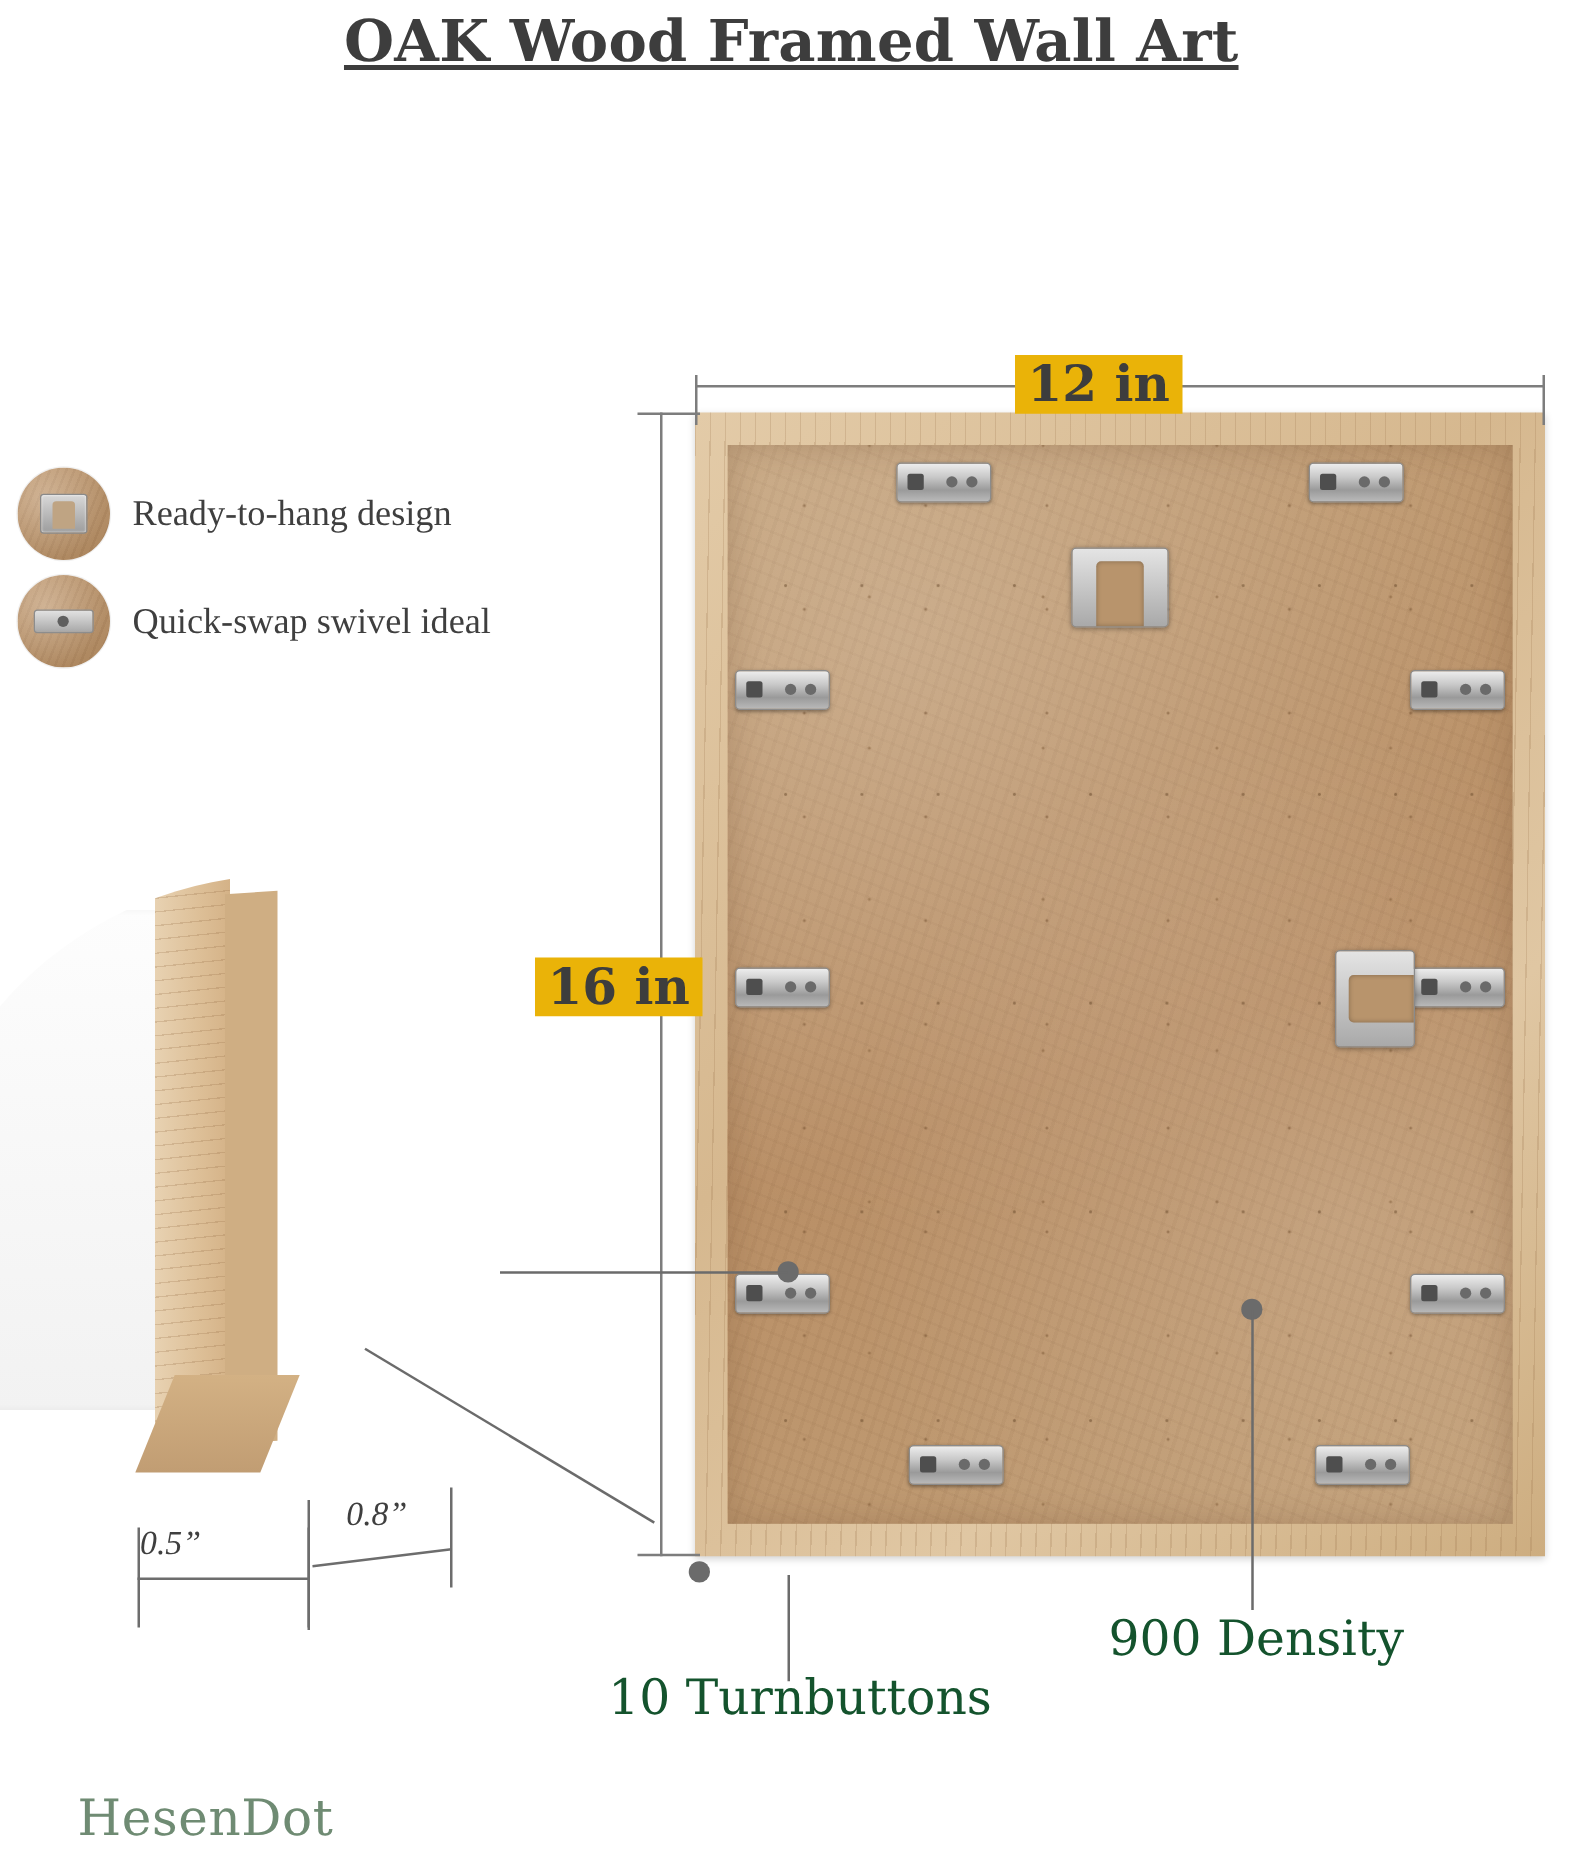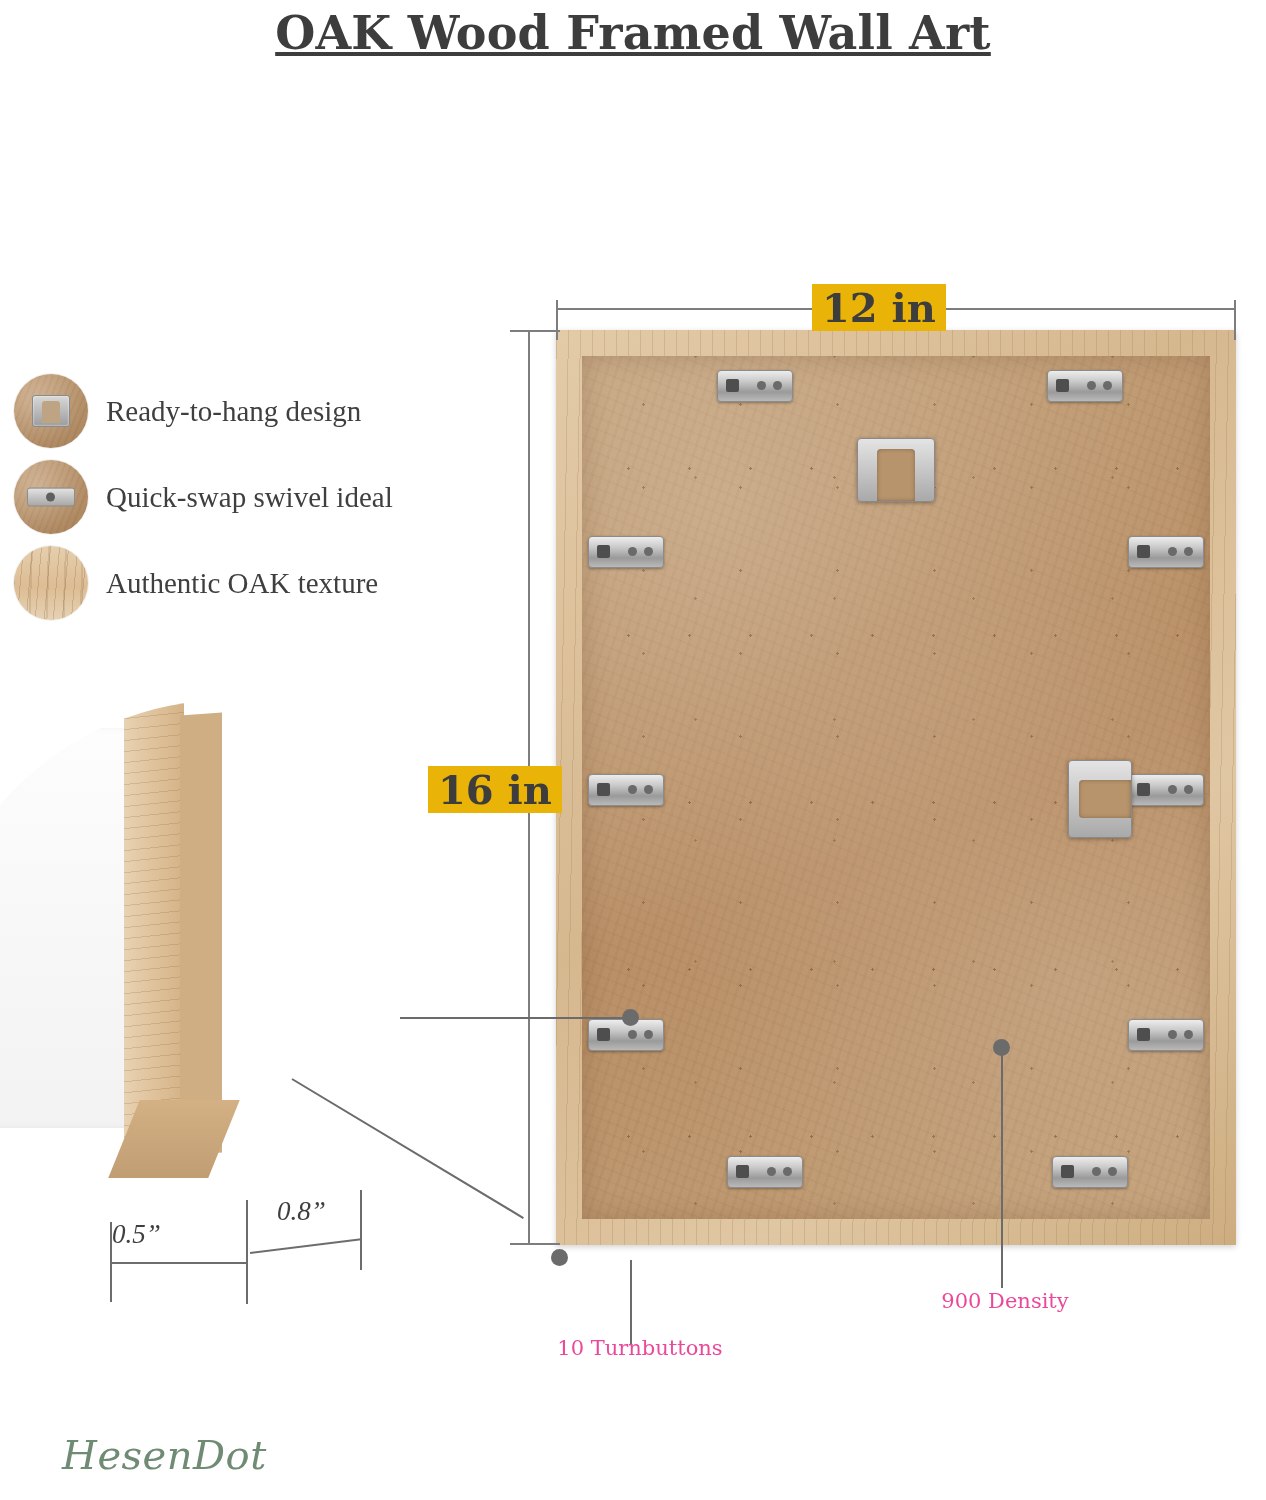--- a/index.html
+++ b/index.html
@@ -308,33 +308,32 @@
   }
   .callout-line {
     position: absolute;
     background: #6b6b6b;
     height: 2px;
     transform-origin: left center;
   }
   .callout-text {
     position: absolute;
     font-family: "DejaVu Serif", serif;
-    font-size: 21px;
-    color: #ec4899;
+    font-size: 39px;
+    color: #14532d;
     text-align: center;
     line-height: 1.25;
   }
 
   
   #brand {
     position: absolute;
     left: 62px;
     bottom: 22px;
     font-family: "DejaVu Serif", serif;
-    font-style: italic;
     font-size: 40px;
     color: #6f8b73;
     letter-spacing: 0.5px;
   }
 </style>
 </head>
 <body>
 
 <div id="header">
   <h1 id="title">OAK Wood Framed Wall Art</h1>
@@ -349,24 +348,20 @@
     <div class="feature-label">Ready-to-hang design</div>
   </div>
 
   <div class="feature-row">
     <div class="feature-thumb thumb-board">
       <div class="mini-tab"></div>
     </div>
     <div class="feature-label">Quick-swap swivel ideal</div>
   </div>
 
-  <div class="feature-row">
-    <div class="feature-thumb thumb-oak"></div>
-    <div class="feature-label">Authentic OAK texture</div>
-  </div>
 
 </div>
 
 <div id="corner-detail">
   <div id="corner-white-mat"></div>
   <div id="corner-frame-face"></div>
   <div id="corner-frame-side"></div>
   <div id="corner-bottom-edge"></div>
 </div>
 

